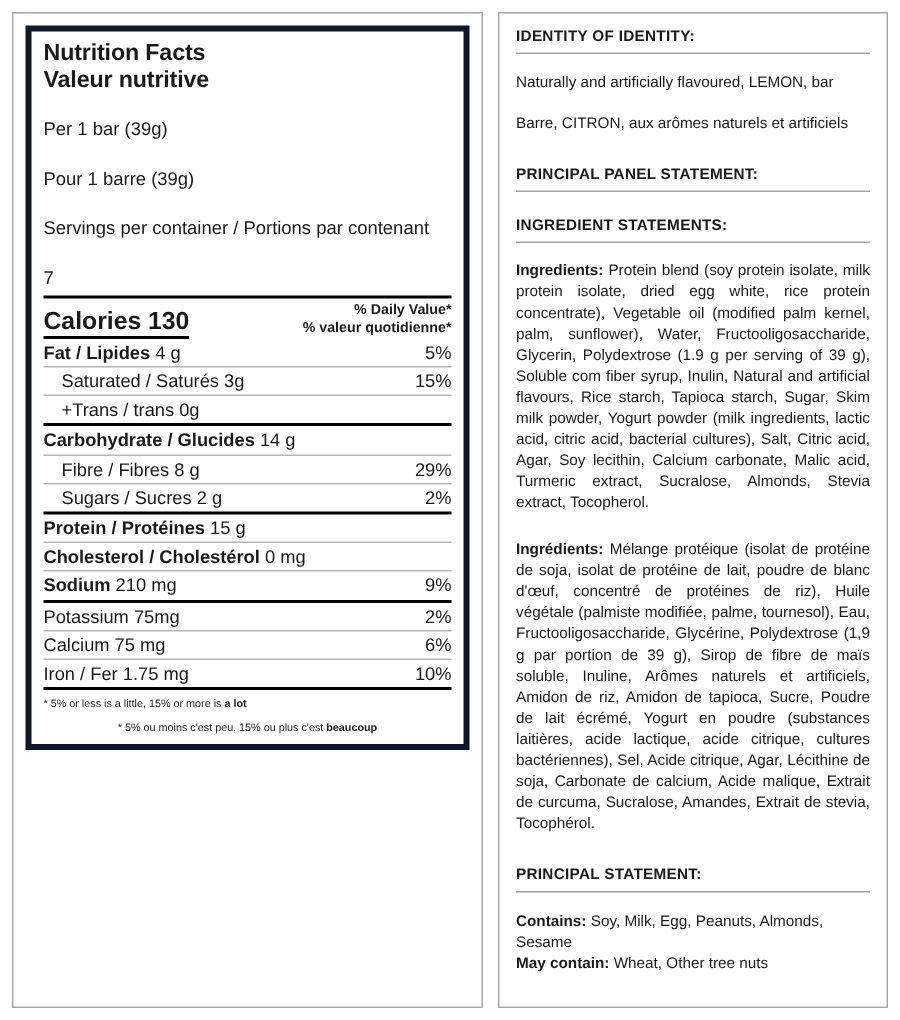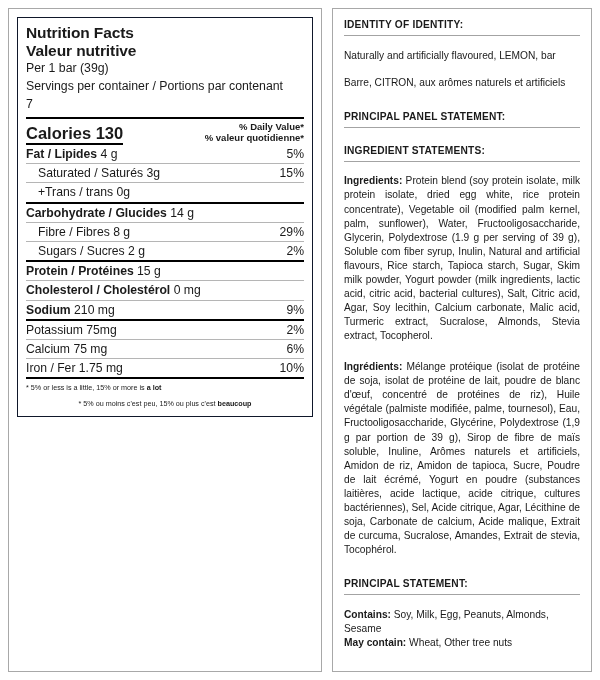--- a/index.html
+++ b/index.html
@@ -31,36 +31,36 @@
     box-sizing: border-box;
     border: 1px solid #a8a8a8;
     padding: 8px;
     background: #fff;
     display: flex;
     flex-direction: column;
   }
 
   
   .nf-box {
-    border: 1px solid #0f172a;
+    border: 4px solid #0f172a;
     box-sizing: border-box;
     padding: 6px 8px 5px 8px;
     background: #fff;
   }
 
   .nf-title {
     font-size: 15.5px;
     font-weight: bold;
     line-height: 1.14;
     letter-spacing: -0.1px;
   }
   .nf-serving {
     font-size: 12.3px;
     line-height: 1.28;
-    margin-top: 2px;
+    margin-top: 17px;
   }
   .rule-med   { border-bottom: 2px solid #000; }
   .rule-hair  { border-bottom: 1px solid #b5b5b5; }
 
   .dv-head {
     display: flex;
     justify-content: flex-end;
     text-align: right;
     font-size: 9.5px;
     font-weight: bold;
@@ -138,20 +138,21 @@
 
 <div class="page">
 
   <div class="left-panel">
     <div class="nf-box">
 
       <div class="nf-title">Nutrition Facts</div>
       <div class="nf-title">Valeur nutritive</div>
 
       <div class="nf-serving">Per 1 bar (39g)</div>
+      <div class="nf-serving">Pour 1 barre (39g)</div>
       <div class="nf-serving">Servings per container / Portions par contenant</div>
       <div class="nf-serving">7</div>
 
       <div class="rule-med" style="margin-top:4px;"></div>
 
       <div class="dv-head">
         <div>
           <div>% Daily Value*</div>
           <div>% valeur quotidienne*</div>
         </div>

